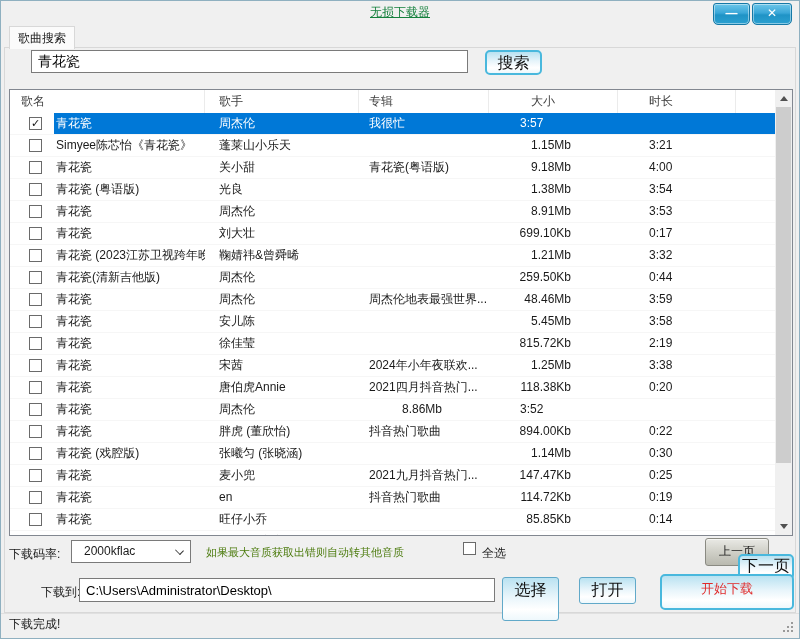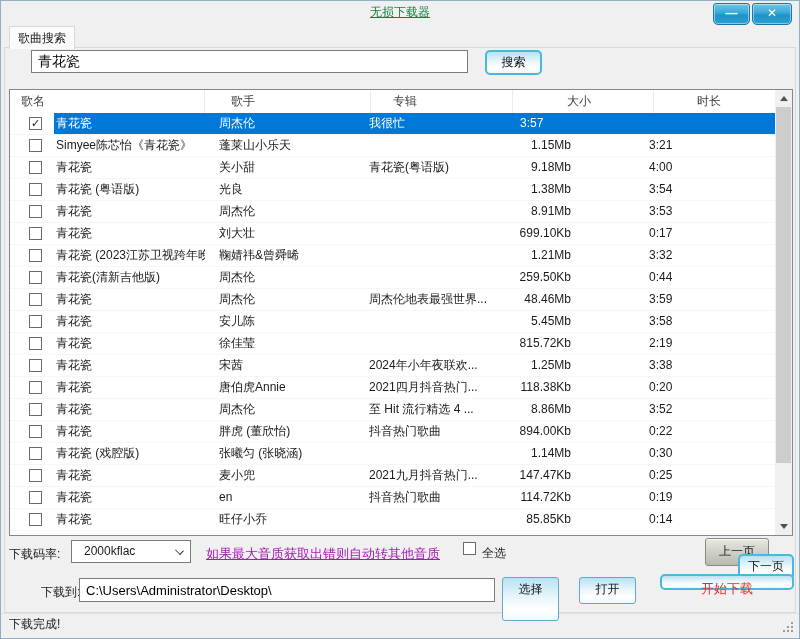--- a/index.html
+++ b/index.html
@@ -17,28 +17,28 @@
   .btn-close{left:751px;width:38px;}
   
   .tabpage{position:absolute;left:3px;right:3px;top:46px;bottom:25px;border:1px solid #d8d8d8;background:#f0f0f0;}
   .tab{position:absolute;left:8px;top:25px;width:64px;height:22px;background:#fbfbfb;
     border:1px solid #d8d8d8;border-bottom:none;line-height:22px;text-align:center;z-index:2;}
   
   .search-input{position:absolute;left:30px;top:49px;width:437px;height:23px;box-sizing:border-box;
     border:1px solid #7a7a7a;background:#fff;padding:0 6px;font:14px "Liberation Sans","DejaVu Sans",sans-serif;z-index:3;}
   .btn{box-sizing:border-box;text-align:center;cursor:default;
     background:linear-gradient(180deg,#b9e2f1 0%,#e8f5fb 45%,#ffffff 75%,#eef8fc 100%);
-    border:1px solid #61a9c9;border-radius:3px;font-size:12px;color:#111;}
+    border:1px solid #61a9c9;border-radius:3px;font-size:16px;color:#111;}
   .btn-focus{border:2px solid #49b8dd;border-radius:5px;}
   .search-btn{position:absolute;left:484px;top:49px;width:57px;height:25px;line-height:21px;z-index:3;}
   
   .table{position:absolute;left:8px;top:88px;width:784px;height:447px;box-sizing:border-box;
     background:#fff;border:1px solid #828790;z-index:3;}
   .thead{display:grid;grid-template-columns:195px 154px 130px 129px 118px 1fr;height:23px;
-    margin-right:17px;border-bottom:1px solid #ededed;color:#3f3f3f;gap:12px;}
+    margin-right:17px;border-bottom:1px solid #ededed;color:#3f3f3f;}
   .th{line-height:23px;border-right:1px solid #ebebeb;white-space:nowrap;overflow:hidden;box-sizing:border-box;}
   .th.h-name{padding-left:11px;}
   .th.h-artist{padding-left:14px;}
   .th.h-album{padding-left:10px;}
   .th.h-size{text-align:right;padding-right:62px;}
   .th.h-duration{padding-left:31px;}
   .th.h-spacer{border-right:none;}
   .tbody{position:absolute;top:23px;left:0;right:17px;bottom:0;overflow:hidden;}
   .trow{height:21px;display:flex;border-bottom:1px solid #f6f6f6;}
   .chk-zone{width:44px;box-sizing:border-box;padding-left:19px;display:flex;align-items:center;background:#fff;}
@@ -60,34 +60,34 @@
   .tri-up{width:0;height:0;border-left:4px solid transparent;border-right:4px solid transparent;border-bottom:5px solid #505050;}
   .tri-down{width:0;height:0;border-left:4px solid transparent;border-right:4px solid transparent;border-top:5px solid #505050;}
   .sb-thumb{position:absolute;left:1px;right:1px;top:17px;height:356px;background:#cdcdcd;}
   
   .lbl{position:absolute;white-space:nowrap;}
   .lbl-bitrate{left:8px;top:545px;z-index:3;}
   .combo{position:absolute;left:70px;top:539px;width:120px;height:23px;box-sizing:border-box;z-index:3;
     background:#fff;border:1px solid #7a7a7a;line-height:21px;padding-left:12px;}
   .combo-chevron{position:absolute;right:7px;top:6px;width:7px;height:7px;box-sizing:border-box;
     border-right:1.5px solid #333;border-bottom:1.5px solid #333;transform:rotate(45deg) scale(1,0.8);}
-  .hint{position:absolute;left:205px;top:544px;color:#a21caf;font-size:13px;z-index:3;text-decoration:underline;}
+  .hint{position:absolute;left:205px;top:544px;color:#4d7c0f;font-size:11px;z-index:3;}
   .selall-box{position:absolute;left:462px;top:541px;z-index:3;}
   .selall-lbl{left:481px;top:544px;z-index:3;}
   .btn-prev{position:absolute;left:670px;top:537px;width:62px;height:26px;line-height:24px;z-index:3;
     background:linear-gradient(180deg,#e9e9e5 0%,#d2d2ca 45%,#b9b9af 100%);
     border:1px solid #8a8a82;border-radius:3px;box-shadow:inset 0 1px 0 #f6f6f3;}
   .btn-next{position:absolute;left:737px;top:537px;width:56px;height:26px;line-height:20px;z-index:3;margin-top:16px;}
   
   .lbl-dest{left:40px;top:583px;z-index:3;}
   .dest-input{position:absolute;left:78px;top:577px;width:416px;height:24px;box-sizing:border-box;z-index:3;
     border:1px solid #7a7a7a;background:#fff;padding:0 6px;font:13px "Liberation Sans","DejaVu Sans",sans-serif;}
   .btn-choose{position:absolute;left:501px;top:576px;width:57px;height:44px;line-height:23px;z-index:3;}
   .btn-open{position:absolute;left:578px;top:576px;width:57px;height:27px;line-height:23px;z-index:3;}
-  .btn-start{position:absolute;left:659px;top:573px;width:134px;height:16px;line-height:26px;z-index:3;
+  .btn-start{position:absolute;left:659px;top:573px;width:134px;height:36px;line-height:26px;z-index:3;
     color:#e02a2a;font-size:13px;}
   
   .statusbar{position:absolute;left:0;right:0;bottom:0;height:24px;border-top:1px solid #e0e0e0;background:#f0f0f0;}
   .status-text{position:absolute;left:8px;bottom:5px;}
   .grip{position:absolute;right:14px;bottom:14px;width:2px;height:2px;background:transparent;
     box-shadow:8px 0 #9a9a9a,8px 4px #9a9a9a,8px 8px #9a9a9a,4px 4px #9a9a9a,4px 8px #9a9a9a,0 8px #9a9a9a;}
 </style>
 </head>
 <body>
 
@@ -302,21 +302,20 @@
     </div>
   </div>
 
   <div class="trow">
     <div class="chk-zone">
       <span class="cb"></span>
     </div>
     <div class="row-grid">
       <div class="cell c-name">青花瓷</div>
       <div class="cell c-artist">周杰伦</div>
-      <div class="cell c-album">至 Hit 流行精选 4 ...</div>
       <div class="cell c-size">8.86Mb</div>
       <div class="cell c-duration">3:52</div>
       <div class="cell c-spacer"></div>
     </div>
   </div>
 
   <div class="trow">
     <div class="chk-zone">
       <span class="cb"></span>
     </div>

